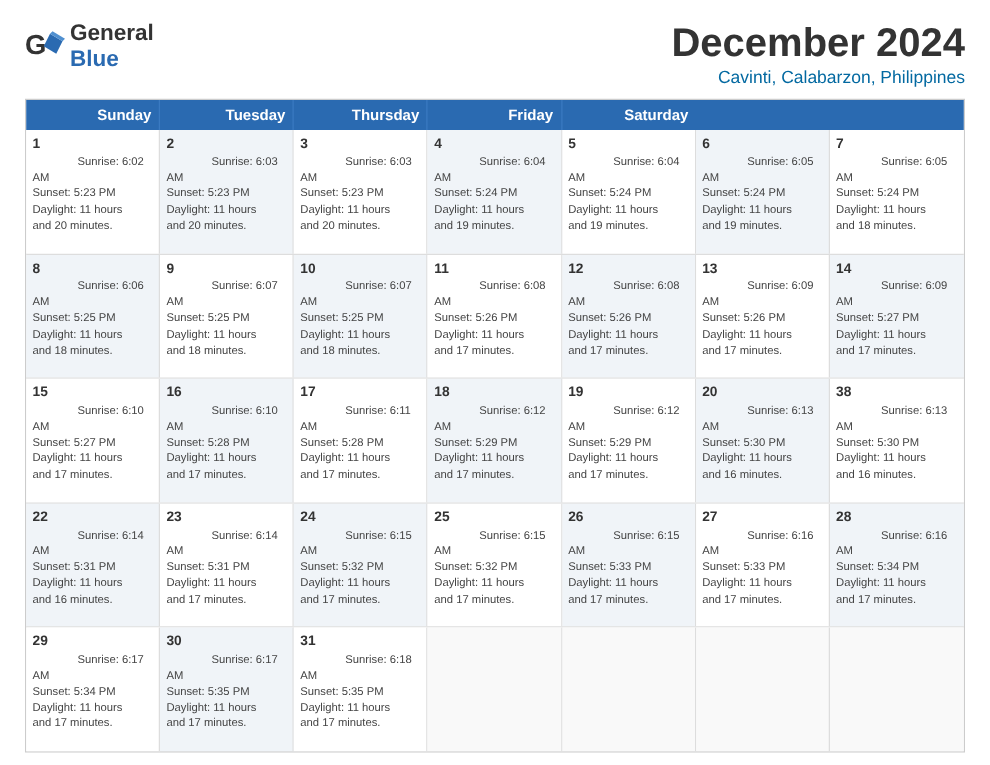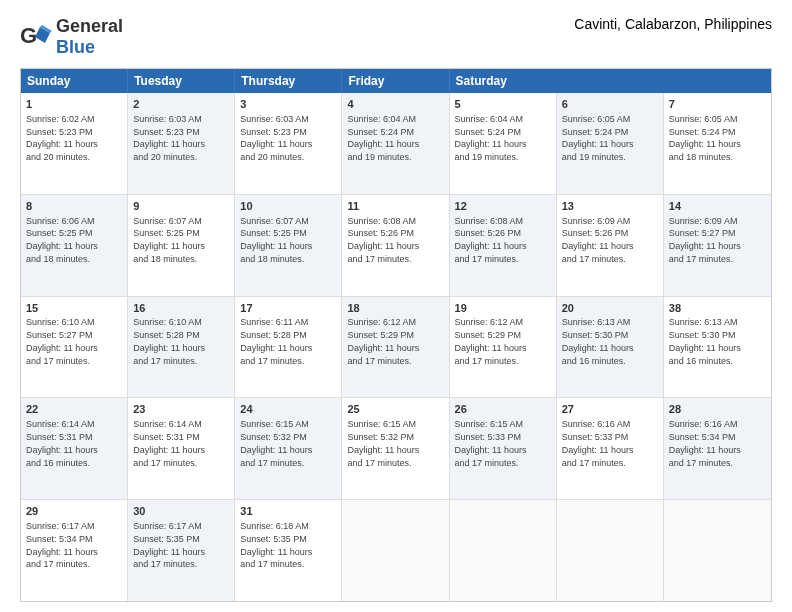--- a/index.html
+++ b/index.html
@@ -36,40 +36,40 @@
     .title-block {
       text-align: right;
     }
     .month-title {
       font-size: 32px;
       font-weight: bold;
       color: #333;
     }
     .subtitle {
       font-size: 14px;
-      color: #000000;
+      color: #0369a1;
     }
     .calendar {
       flex: 1;
       display: flex;
       flex-direction: column;
       border: 1px solid #ccc;
     }
     .cal-header {
       display: grid;
       grid-template-columns: repeat(7, 1fr);
       background: #2a6ab1;
     }
     .cal-header-cell {
       color: #fff;
       font-size: 12px;
       font-weight: bold;
       padding: 5px 6px;
       border-right: 1px solid #3a7ac1;
-      text-align: left;
+      text-align: right;
     }
     .cal-header-cell:last-child { border-right: none; }
     .cal-body {
       flex: 1;
       display: flex;
       flex-direction: column;
     }
     .cal-row {
       display: grid;
       grid-template-columns: repeat(7, 1fr);
@@ -93,20 +93,21 @@
     .day-num {
       font-size: 11px;
       font-weight: bold;
       display: block;
       margin-bottom: 1px;
     }
     .cell-text {
       font-size: 9px;
       color: #444;
       line-height: 1.3;
+      margin-left: 36px;
     }
   </style>
 </head>
 <body>
 
 <div class="page">
   <div class="header">
     <div class="logo">
       <div class="logo-wrap">
         <svg width="32" height="32" viewBox="0 0 32 32">
@@ -114,20 +115,21 @@
           <polygon points="20,6 30,12 25,22 15,16" fill="#2a6ab1"></polygon>
           <polygon points="22,4 32,10 30,12 20,6" fill="#5090d0"></polygon>
         </svg>
         <div>
           <span style="font-size:18px;font-weight:bold;color:#333;">General</span><br>
           <span style="font-size:18px;font-weight:bold;color:#2a6ab1;">Blue</span>
         </div>
       </div>
     </div>
     <div class="title-block">
+      <div class="month-title">December 2024</div>
       <div class="subtitle">Cavinti, Calabarzon, Philippines</div>
     </div>
   </div>
 
   <div class="calendar">
     <div class="cal-header">
       <div class="cal-header-cell">Sunday</div>
       <div class="cal-header-cell">Tuesday</div>
       <div class="cal-header-cell">Thursday</div>
       <div class="cal-header-cell">Friday</div>

